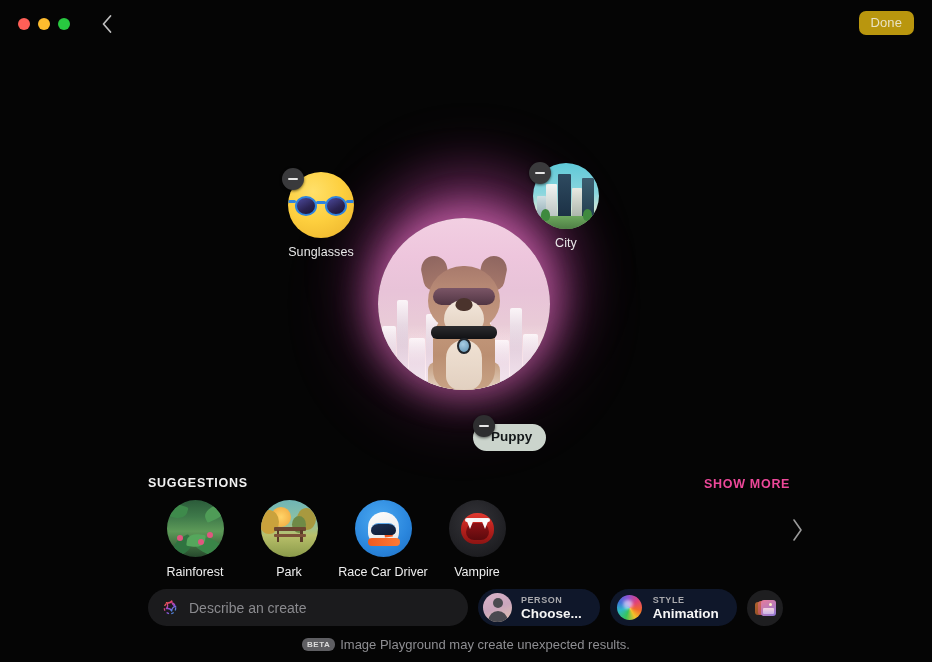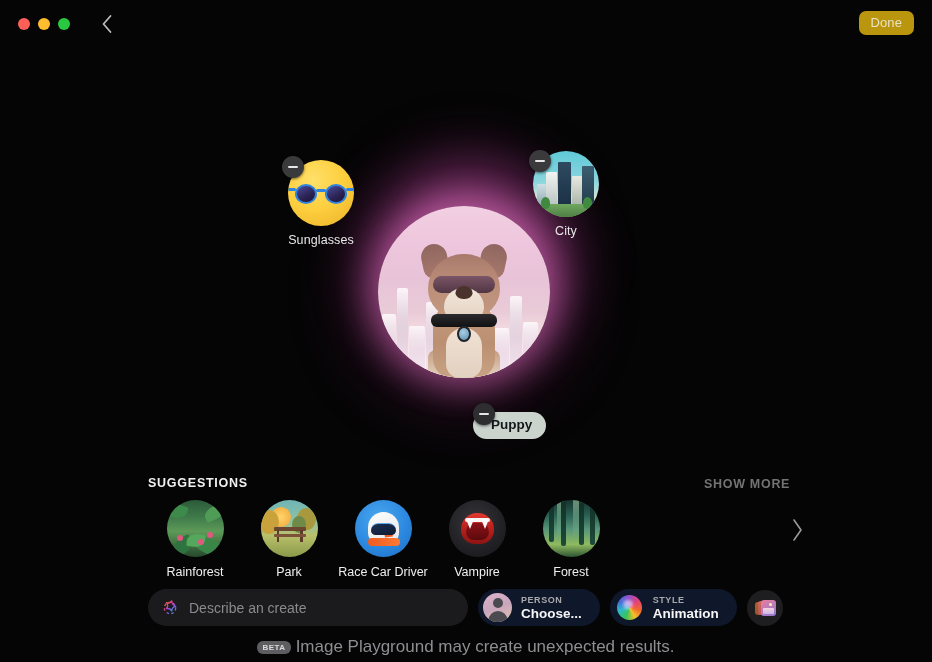--- a/index.html
+++ b/index.html
@@ -61,21 +61,21 @@
     font-size: 13px;
     font-family: "Liberation Sans", sans-serif;
     padding: 5px 12px 6px;
     line-height: 1;
     letter-spacing: .1px;
   }
 
   
   .canvas {
     position: absolute;
-    top: 36px; left: 0;
+    top: 48px; left: 0;
     width: 932px;
     height: 412px;
   }
 
   
   .hero-glow {
     position: absolute;
     left: 355px; top: 105px;
     width: 230px; height: 230px;
     border-radius: 50%;
@@ -252,21 +252,21 @@
     position: absolute;
     left: 148px; top: 476px;
     color: #f2f2f2;
     font-size: 12.5px;
     font-weight: bold;
     letter-spacing: .75px;
   }
   .show-more {
     position: absolute;
     left: 704px; top: 477px;
-    color: #737373;
+    color: #ec4899;
     font-size: 12.5px;
     font-weight: bold;
     letter-spacing: .7px;
   }
   .sugg-row {
     position: absolute;
     left: 148px; top: 500px;
     width: 660px;
     display: flex;
   }
@@ -463,21 +463,21 @@
     color: #dcdcdc;
     font-size: 8px;
     font-weight: bold;
     letter-spacing: .5px;
     padding: 2px 5px 2px 5px;
     border-radius: 6px;
     line-height: 9px;
   }
   .footer-text {
     color: #8e8e92;
-    font-size: 17px;
+    font-size: 13px;
   }
 </style>
 </head>
 <body>
 
 <div id="app">
 
   <div class="titlebar">
     <div class="traffic">
       <div class="light red"></div>
@@ -623,33 +623,20 @@
             <div class="mouth-in"></div>
             <div class="teeth"></div>
             <div class="fang l"></div>
             <div class="fang r"></div>
           </div>
         </div>
       </div>
       <div class="lbl">Vampire</div>
     </div>
 
-    <div class="sugg">
-      <div class="thumb">
-        <div class="forest">
-          <div class="f-ray" style="left:14px;"></div>
-          <div class="f-ray" style="left:30px; width:6px;"></div>
-          <div class="f-tree" style="left:6px;  top:2px;  height:40px;"></div>
-          <div class="f-tree" style="left:18px; top:0;    height:46px;"></div>
-          <div class="f-tree" style="right:16px;top:3px;  height:42px;"></div>
-          <div class="f-tree" style="right:5px; top:1px;  height:44px;"></div>
-        </div>
-      </div>
-      <div class="lbl">Forest</div>
-    </div>
 
 
   </div>
 
   <div class="scroll-chevron">
     <svg width="13" height="24" viewBox="0 0 13 24" fill="none">
       <path d="M3 2 L10 12 L3 22" stroke="#9a9a9a" stroke-width="1.6" stroke-linecap="round" stroke-linejoin="round"></path>
     </svg>
   </div>
 

